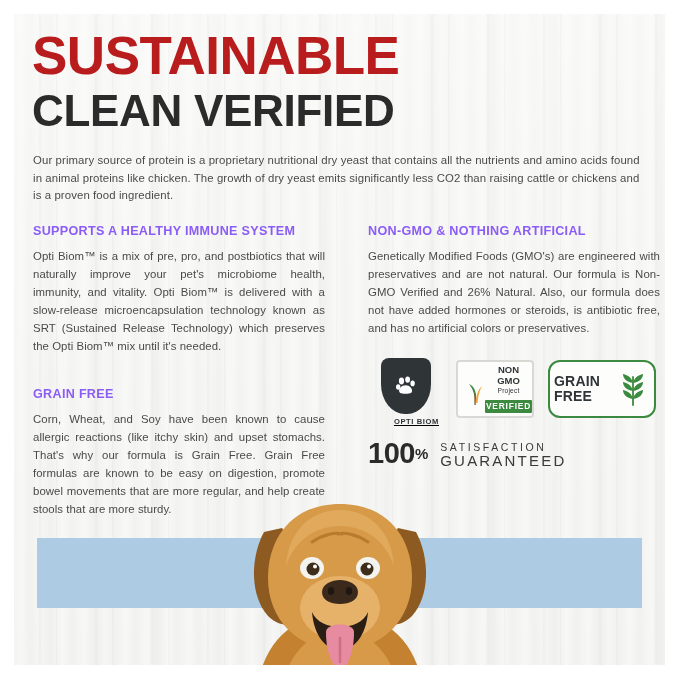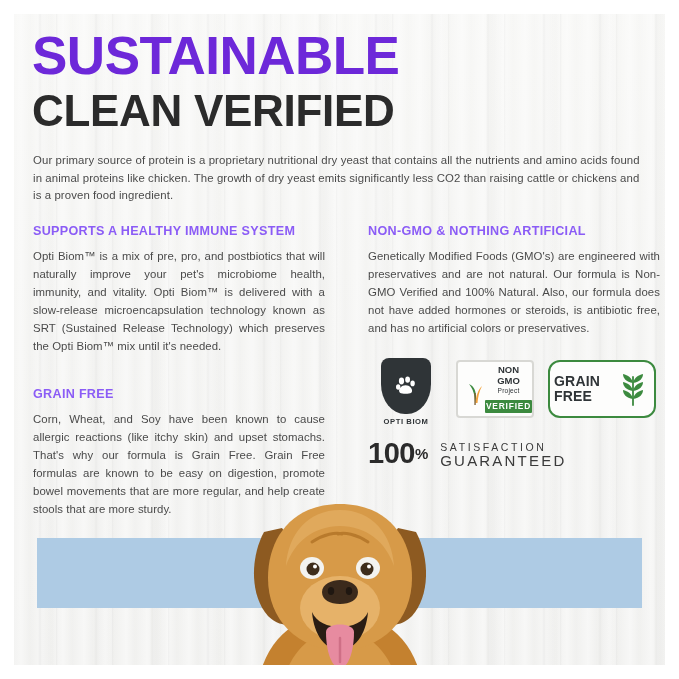--- a/index.html
+++ b/index.html
@@ -45,21 +45,21 @@
     position: absolute;
     left: 32px;
     top: 28px;
     width: 616px;
   }
   .headline-1 {
     font-size: 53px;
     line-height: 56px;
     font-weight: bold;
     letter-spacing: -0.5px;
-    color: #6d28d9;
+    color: #b91c1c;
   }
   .headline-2 {
     font-size: 44px;
     line-height: 50px;
     font-weight: bold;
     letter-spacing: -0.3px;
     color: #2b2b2b;
     margin-top: 2px;
   }
 
@@ -110,21 +110,22 @@
     left: 368px;
     top: 358px;
     width: 300px;
     height: 76px;
   }
   .badge-opti {
     position: absolute;
     left: 5px;
     top: 0px;
     width: 66px;
-    text-align: center;
+    text-align: right;
+    text-decoration: underline;
   }
   .shield {
     width: 50px;
     height: 56px;
     margin: 0 auto;
     background: #2f3437;
     border-radius: 8px 8px 24px 24px / 8px 8px 30px 30px;
     position: relative;
     display: flex;
     align-items: center;
@@ -300,21 +301,21 @@
     <div class="col-left">
       <div class="sec-title">SUPPORTS A HEALTHY IMMUNE SYSTEM</div>
       <div class="sec-body">Opti Biom™ is a mix of pre, pro, and postbiotics that will naturally improve your pet's microbiome health, immunity, and vitality. Opti Biom™ is delivered with a slow-release microencapsulation technology known as SRT (Sustained Release Technology) which preserves the Opti Biom™ mix until it's needed.</div>
       <div class="gap"></div>
       <div class="sec-title">GRAIN FREE</div>
       <div class="sec-body">Corn, Wheat, and Soy have been known to cause allergic reactions (like itchy skin) and upset stomachs. That's why our formula is Grain Free. Grain Free formulas are known to be easy on digestion, promote bowel movements that are more regular, and help create stools that are more sturdy.</div>
     </div>
 
     <div class="col-right">
       <div class="sec-title">NON-GMO &amp; NOTHING ARTIFICIAL</div>
-      <div class="sec-body">Genetically Modified Foods (GMO's) are engineered with preservatives and are not natural. Our formula is Non-GMO Verified and 100% Natural. Also, our formula does not have added hormones or steroids, is antibiotic free, and has no artificial colors or preservatives.</div>
+      <div class="sec-body">Genetically Modified Foods (GMO's) are engineered with preservatives and are not natural. Our formula is Non-GMO Verified and 26% Natural. Also, our formula does not have added hormones or steroids, is antibiotic free, and has no artificial colors or preservatives.</div>
     </div>
 
     <div class="badges">
 
       <div class="badge-opti">
         <div class="shield">
           <svg width="26" height="26" viewBox="0 0 26 26" aria-hidden="true">
             <ellipse cx="8.5" cy="8" rx="2.6" ry="3.4" fill="#ffffff"></ellipse>
             <ellipse cx="14.6" cy="6.6" rx="2.4" ry="3.2" fill="#ffffff"></ellipse>
             <ellipse cx="19.6" cy="10.4" rx="2.2" ry="2.8" fill="#ffffff"></ellipse>

